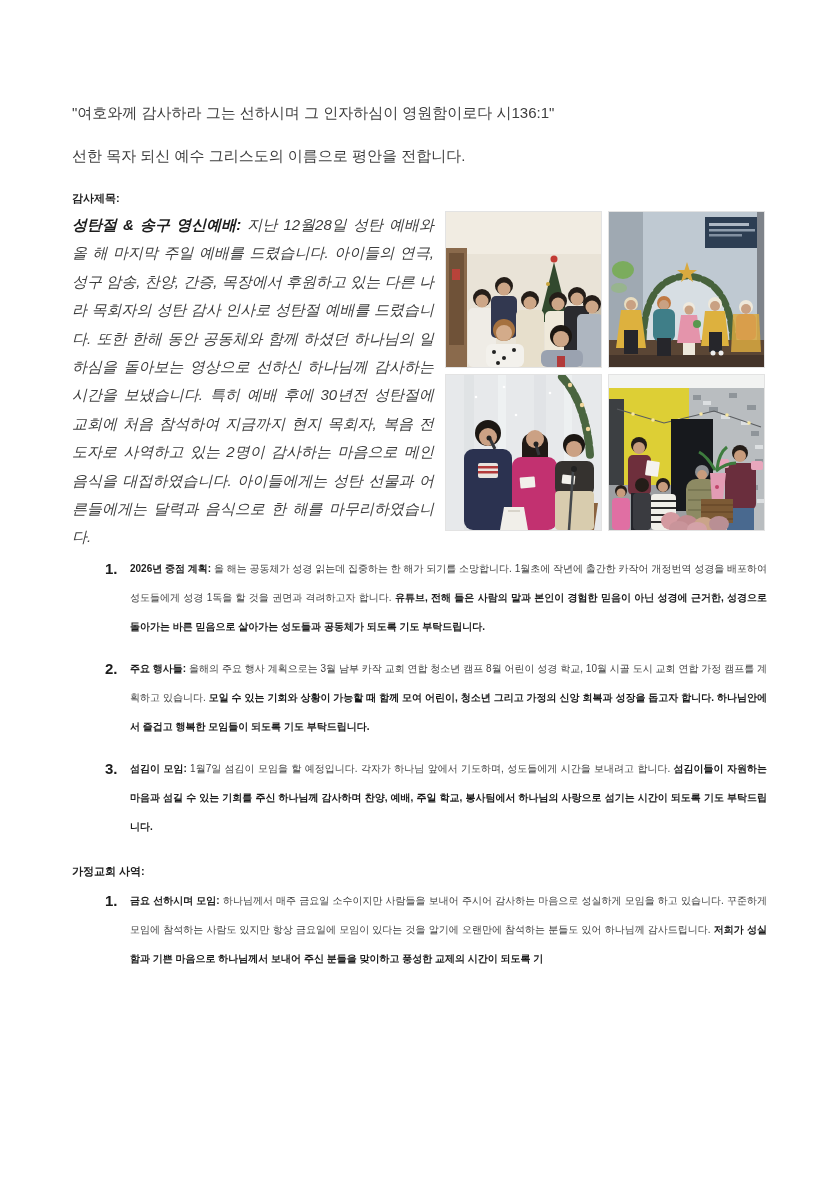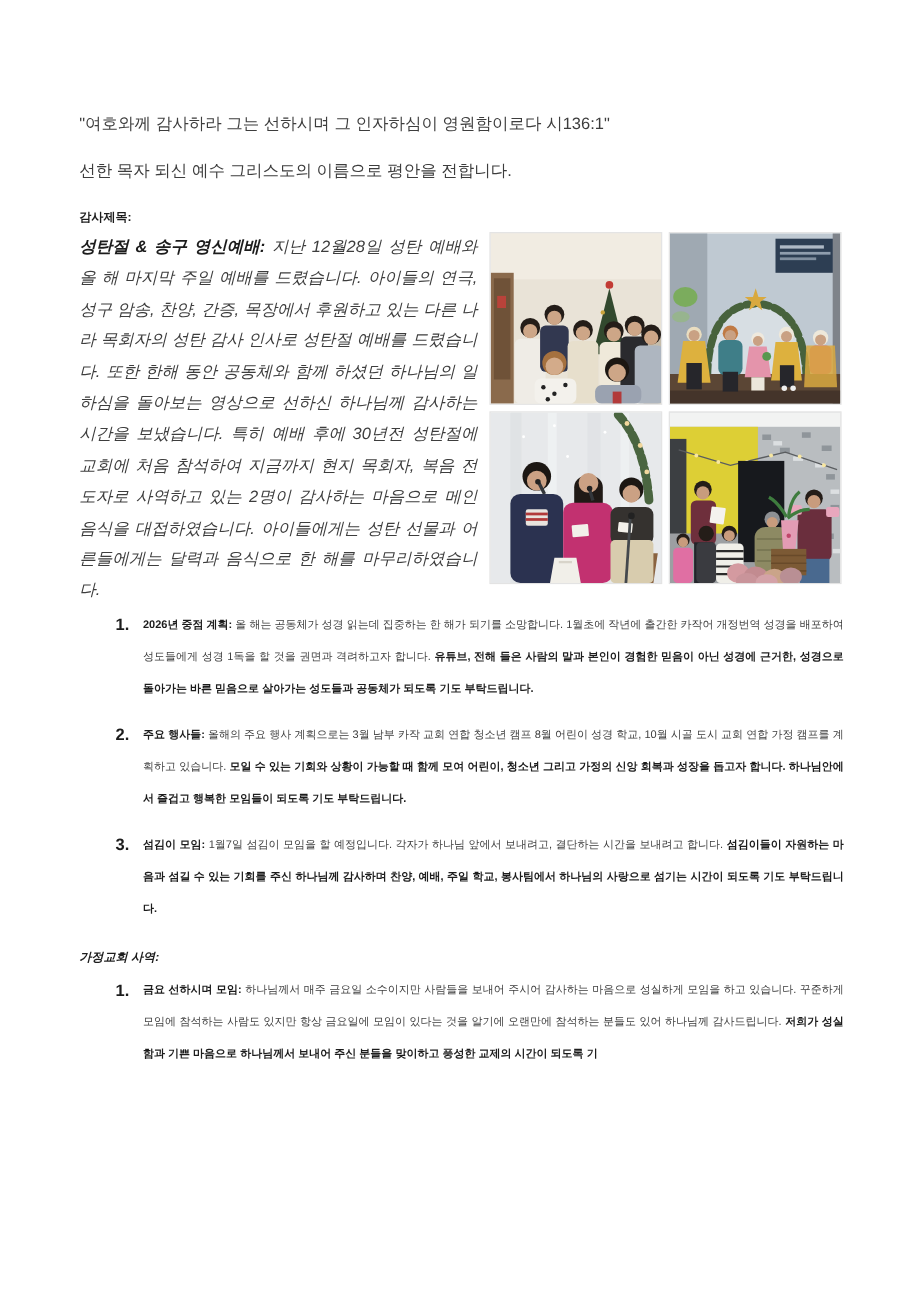--- a/index.html
+++ b/index.html
@@ -47,21 +47,21 @@
   .photo svg { display:block; width:100%; height:100%; }
   .list { margin-top:2px; }
   .li { display:flex; margin-bottom:13px; }
   .li-num {
     flex:none; width:25px; margin-left:33px;
     font-size:15px; font-weight:bold; color:#1c1c1c; line-height:29px;
   }
   .li-text {
     flex:1; font-size:10px; line-height:29px; text-align:justify; color:#3d3d3d;
   }
-  .family-h { margin-top:17px; margin-bottom:2px;font-style:italic; }
+  .family-h { margin-top:17px; margin-bottom:2px; }
 </style>
 </head>
 <body>
 
 <div class="page">
 
   <p class="line scripture">"여호와께 감사하라 그는 선하시며 그 인자하심이 영원함이로다 시136:1"</p>
   <p class="line greeting">선한 목자 되신 예수 그리스도의 이름으로 평안을 전합니다.</p>
 
   <h3 class="h thanks-h">감사제목:</h3>
@@ -302,21 +302,21 @@
     <div class="li">
       <span class="li-num">1.</span>
       <p class="li-text"><b>2026년 중점 계획:</b><span> 올 해는 공동체가 성경 읽는데 집중하는 한 해가 되기를 소망합니다. 1월초에 작년에 출간한 카작어 개정번역 성경을 배포하여 성도들에게 성경 1독을 할 것을 권면과 격려하고자 합니다.</span><b> 유튜브, 전해 들은 사람의 말과 본인이 경험한 믿음이 아닌 성경에 근거한, 성경으로 돌아가는 바른 믿음으로 살아가는 성도들과 공동체가 되도록 기도 부탁드립니다.</b></p>
     </div>
     <div class="li">
       <span class="li-num">2.</span>
       <p class="li-text"><b>주요 행사들:</b><span> 올해의 주요 행사 계획으로는 3월 남부 카작 교회 연합 청소년 캠프 8월 어린이 성경 학교, 10월 시골 도시 교회 연합 가정 캠프를 계획하고 있습니다.</span><b> 모일 수 있는 기회와 상황이 가능할 때 함께 모여 어린이, 청소년 그리고 가정의 신앙 회복과 성장을 돕고자 합니다. 하나님안에서 즐겁고 행복한 모임들이 되도록 기도 부탁드립니다.</b></p>
     </div>
     <div class="li">
       <span class="li-num">3.</span>
-      <p class="li-text"><b>섬김이 모임:</b><span> 1월7일 섬김이 모임을 할 예정입니다. 각자가 하나님 앞에서 보내려고, 결단하는 시간을 보내려고 합니다.</span><b> 섬김이들이 자원하는 마음과 섬길 수 있는 기회를 주신 하나님께 감사하며 찬양, 예배, 주일 학교, 봉사팀에서 하나님의 사랑으로 섬기는 시간이 되도록 기도 부탁드립니다.</b></p>
+      <p class="li-text"><b>섬김이 모임:</b><span> 1월7일 섬김이 모임을 할 예정입니다. 각자가 하나님 앞에서 기도하며, 성도들에게 시간을 보내려고 합니다.</span><b> 섬김이들이 자원하는 마음과 섬길 수 있는 기회를 주신 하나님께 감사하며 찬양, 예배, 주일 학교, 봉사팀에서 하나님의 사랑으로 섬기는 시간이 되도록 기도 부탁드립니다.</b></p>
     </div>
   </div>
 
   <h3 class="h family-h">가정교회 사역:</h3>
 
   <div class="list">
     <div class="li">
       <span class="li-num">1.</span>
       <p class="li-text"><b>금요 선하시며 모임:</b><span> 하나님께서 매주 금요일 소수이지만 사람들을 보내어 주시어 감사하는 마음으로 성실하게 모임을 하고 있습니다. 꾸준하게 모임에 참석하는 사람도 있지만 항상 금요일에 모임이 있다는 것을 알기에 오랜만에 참석하는 분들도 있어 하나님께 감사드립니다.</span><b> 저희가 성실함과 기쁜 마음으로 하나님께서 보내어 주신 분들을 맞이하고 풍성한 교제의 시간이 되도록 기</b></p>
     </div>

